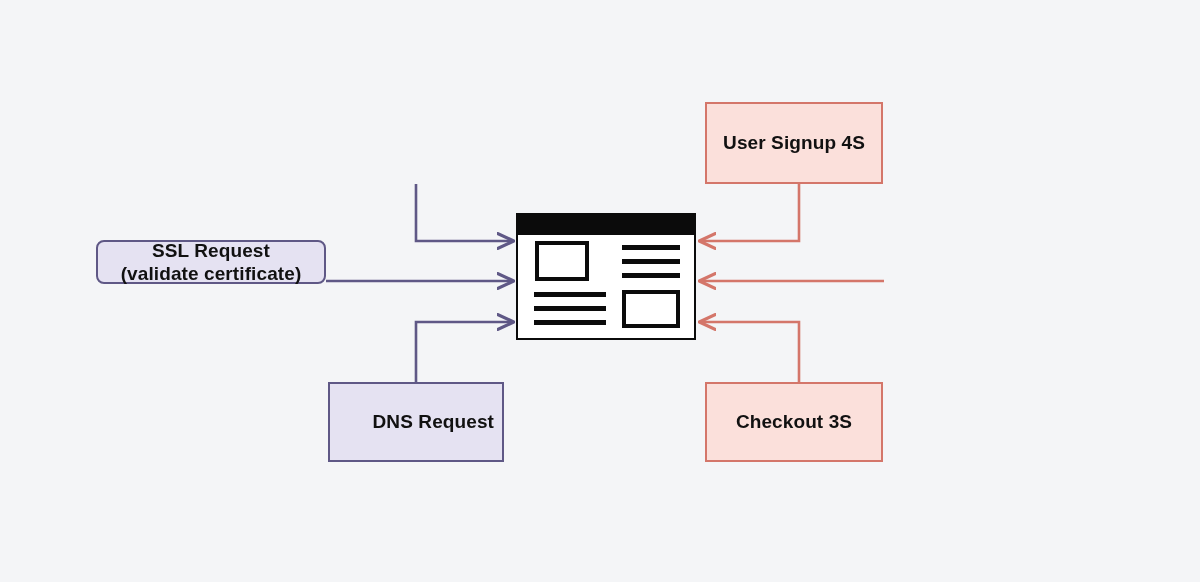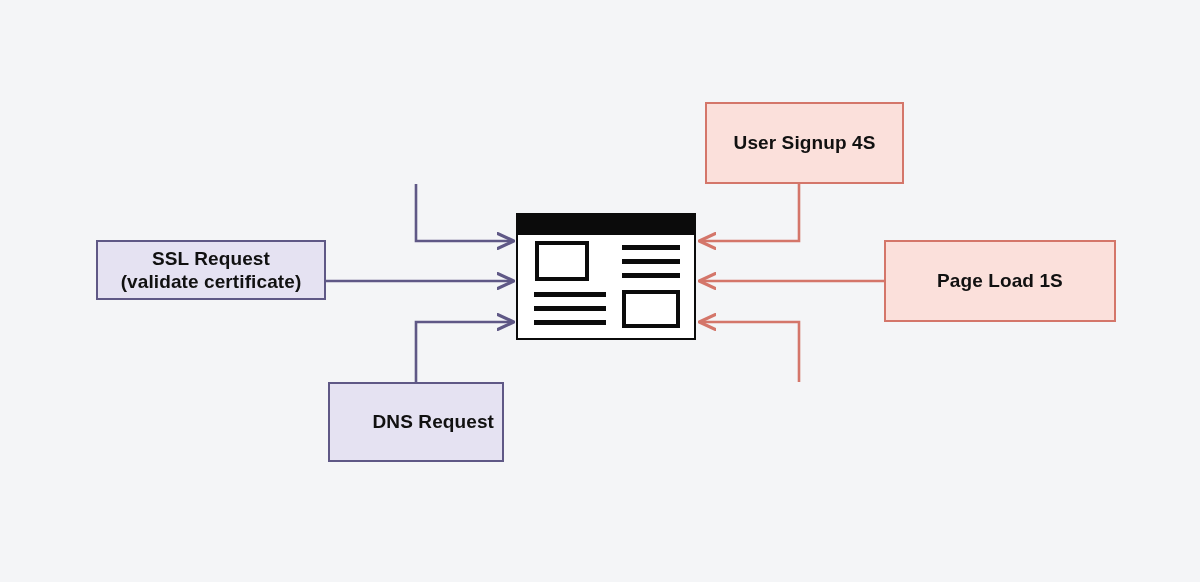--- a/index.html
+++ b/index.html
@@ -47,25 +47,25 @@
     border: 2px solid #d4766a;
   }
   .node-label {
     display: block;
     padding: 0 8px;
     white-space: pre-line;
   }
 
   
   #node-http-request   { left: 328px; top: 102px; width: 176px; height: 82px; }
-  #node-ssl-request    { left: 96px;  top: 240px; width: 230px; height: 60px; }
+  #node-ssl-request    { left: 96px;  top: 240px; width: 230px; height: 44px; border-radius: 8px; }
   #node-dns-request    { left: 328px; top: 382px; width: 176px; height: 80px; justify-content: flex-end; }
 
   
-  #node-user-signup    { left: 705px; top: 102px; width: 199px; height: 82px; }
+  #node-user-signup    { left: 705px; top: 102px; width: 178px; height: 82px; }
   #node-page-load      { left: 884px; top: 240px; width: 232px; height: 82px; }
   #node-checkout       { left: 705px; top: 382px; width: 178px; height: 80px; }
 
   
   #browser-mockup {
     position: absolute;
     left: 516px;
     top: 213px;
     width: 180px;
     height: 127px;
@@ -147,24 +147,24 @@
   </div>
 
   <div class="node-box client" id="node-dns-request">
     <span class="node-label">DNS Request</span>
   </div>
 
   <div class="node-box server" id="node-user-signup">
     <span class="node-label">User Signup 4S</span>
   </div>
 
-  <div class="node-box server" id="node-page-load">
-    <span class="node-label">Page Load 1S</span>
+
+  <div class="node-box server" id="node-checkout">
+    <span class="node-label">Checkout 3S</span>
   </div>
-
 
   <div id="browser-mockup">
     <div id="browser-titlebar"></div>
     <div id="browser-content">
       <div class="mock-rect" id="mock-rect-top-left"></div>
       <div class="mock-line" id="mock-line-tr-1"></div>
       <div class="mock-line" id="mock-line-tr-2"></div>
       <div class="mock-line" id="mock-line-tr-3"></div>
       <div class="mock-line" id="mock-line-bl-1"></div>
       <div class="mock-line" id="mock-line-bl-2"></div>

